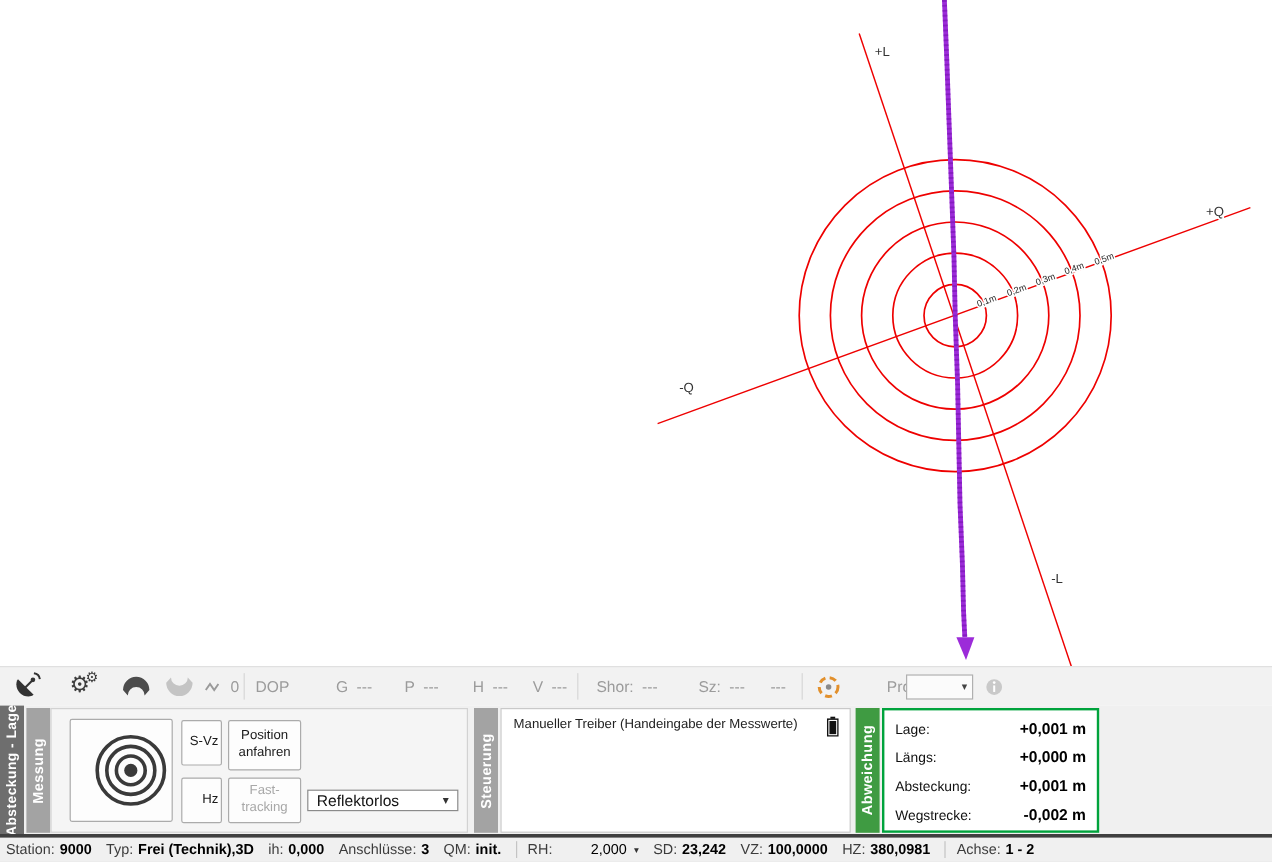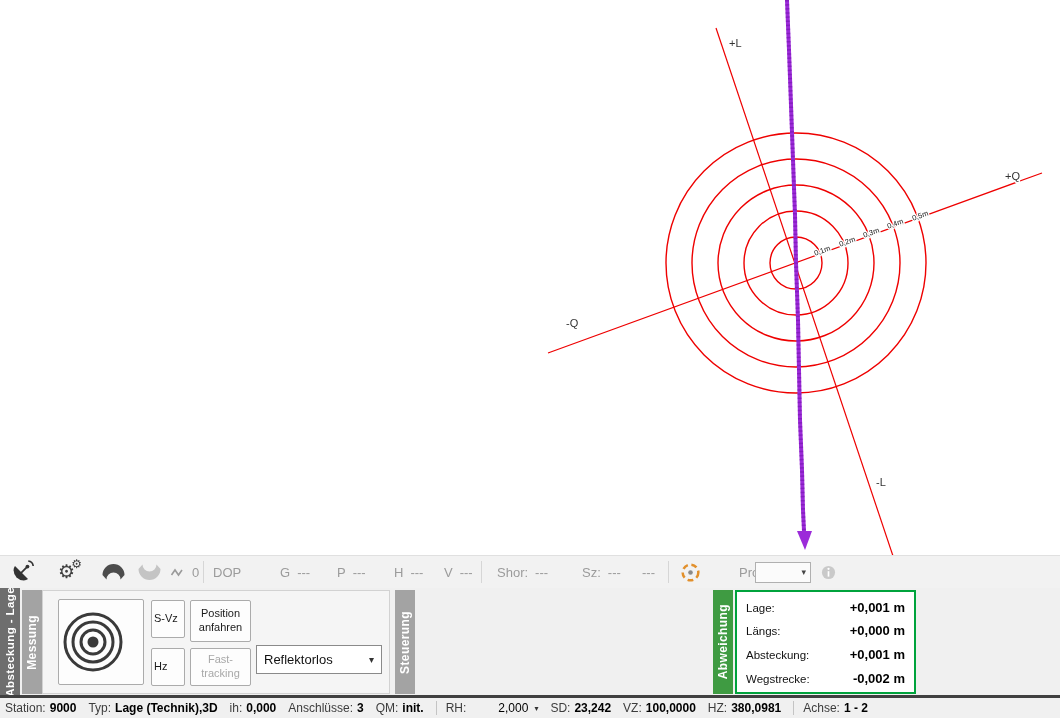--- a/index.html
+++ b/index.html
@@ -38,21 +38,21 @@
   .sidetab .vlabel{font-size:11.5px;}
   .gbar{position:absolute;top:2px;height:104px;width:20px;background:#a3a3a3;
         display:flex;align-items:center;justify-content:center;}
   .gbar.green{background:#3f9b42;}
   .gcontent{position:absolute;top:2px;height:104px;box-sizing:border-box;}
   .messung-content{left:42px;width:348px;background:#f5f5f5;border:1px solid #d2d2d2;}
   .steuerung-content{left:417px;width:292px;background:#fff;border:1px solid #c9c9c9;}
   .abw-content{left:735px;width:181px;background:#fff;border:2px solid #00a33c;}
 
   .btn{position:absolute;box-sizing:border-box;background:#fdfdfd;border:1px solid #ababab;
-       border-radius:2px;display:flex;align-items:center;justify-content:flex-start;text-align:center;
+       border-radius:2px;display:flex;align-items:center;justify-content:flex-end;text-align:center;
        font-size:11px;color:#1a1a1a;line-height:1.25;padding:2px;cursor:default;}
   .btn.disabled{color:#a8a8a8;}
   .combo{position:absolute;box-sizing:border-box;background:#fff;border:1px solid #8a8a8a;
          display:flex;align-items:center;font-size:13px;color:#111;padding-left:7px;}
   .combo .caret{margin-left:auto;padding:0 7px;font-size:10px;color:#333;}
 
   .driver-text{position:absolute;left:10px;top:7px;font-size:11px;color:#222;}
   .battery{position:absolute;right:9px;top:6px;}
 
   .abw-row{position:absolute;left:9px;right:9px;display:flex;justify-content:space-between;align-items:baseline;}
@@ -235,28 +235,38 @@
       </div>
       <div class="btn" style="left:147px;top:9px;width:61px;height:42px">
         <span>Position anfahren</span>
       </div>
       <div class="btn" style="left:108px;top:57px;width:34px;height:38px">
         <span>Hz</span>
       </div>
       <div class="btn disabled" style="left:147px;top:57px;width:61px;height:38px">
         <span>Fast-tracking</span>
       </div>
-      <div class="combo" style="left:213px;top:54px;width:126px;height:29px">
+      <div class="combo" style="left:213px;top:67px;width:126px;height:18px">
         <span>Reflektorlos</span>
         <span class="caret">▾</span>
       </div>
     </div>
 
     <div class="gbar" style="left:395px">
       <span class="vlabel">Steuerung</span>
+    </div>
+    <div class="gcontent steuerung-content">
+      <div class="driver-text">Manueller Treiber (Handeingabe der Messwerte)</div>
+      <div class="battery">
+        <svg width="10" height="17" viewBox="0 0 10 17">
+          <rect x="3" y="0" width="4" height="2" fill="#111"></rect>
+          <rect x="0.7" y="2.3" width="8.6" height="14" fill="none" stroke="#111" stroke-width="1.2"></rect>
+          <rect x="2.2" y="3.8" width="5.6" height="11" fill="#111"></rect>
+        </svg>
+      </div>
     </div>
 
     <div class="gbar green" style="left:713px">
       <span class="vlabel">Abweichung</span>
     </div>
     <div class="gcontent abw-content">
       <div class="abw-row" style="top:8px">
         <span class="abw-label">Lage:</span>
         <span class="abw-value">+0,001 m</span>
       </div>
@@ -275,21 +285,21 @@
     </div>
   </div>
 
   <div class="statusbar">
     <div class="sb-group">
       <span class="sb-label">Station:</span>
       <span class="sb-val">9000</span>
     </div>
     <div class="sb-group">
       <span class="sb-label">Typ:</span>
-      <span class="sb-val">Lage (Technik),3D</span>
+      <span class="sb-val">Frei (Technik),3D</span>
     </div>
     <div class="sb-group">
       <span class="sb-label">ih:</span>
       <span class="sb-val">0,000</span>
     </div>
     <div class="sb-group">
       <span class="sb-label">Anschlüsse:</span>
       <span class="sb-val">3</span>
     </div>
     <div class="sb-group">

